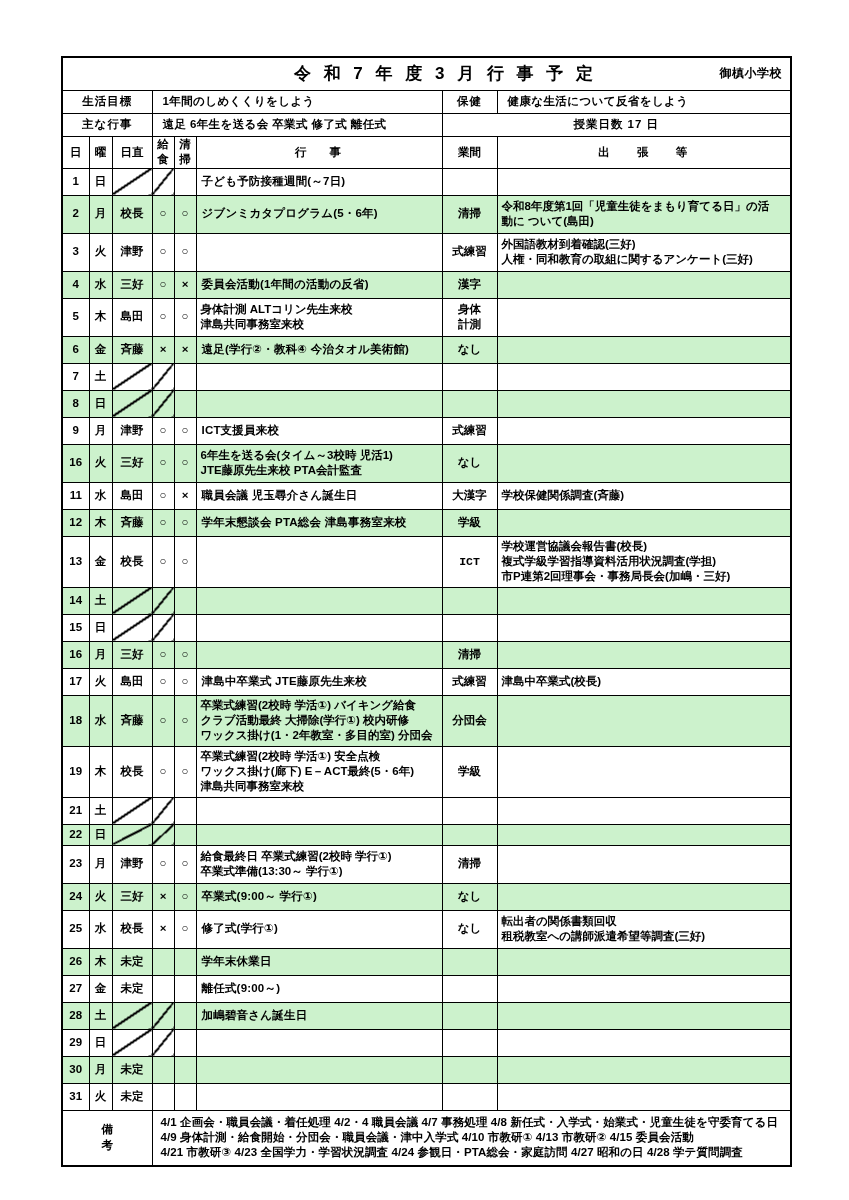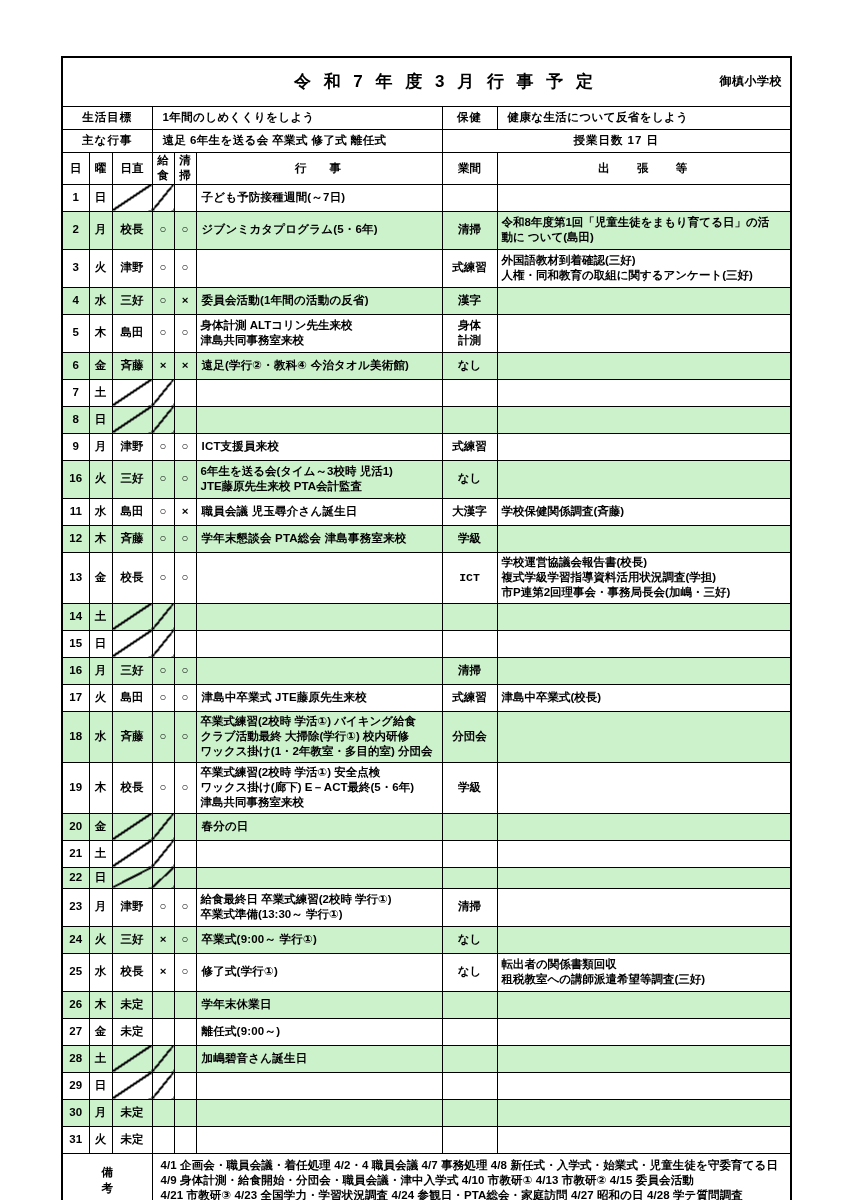--- a/index.html
+++ b/index.html
@@ -24,21 +24,21 @@
     border:1px solid #000;
     padding:0 2px;
     font-size:11.5px;
     line-height:1.33;
     color:#000;
     vertical-align:middle;
     overflow:hidden;
     word-break:break-all;
   }
   
-  .titlebar{height:32px;position:relative;padding:8px !important;}
+  .titlebar{height:32px;position:relative;padding:0 !important;}
   .title-main{
     position:absolute;left:0;right:0;top:50%;transform:translateY(-50%);
     text-align:center;font-size:17px;font-weight:bold;letter-spacing:4px;
     padding-left:38px;
   }
   .title-school{
     position:absolute;right:8px;top:50%;transform:translateY(-50%);
     font-size:12px;font-weight:bold;letter-spacing:0.5px;
   }
   
@@ -553,36 +553,20 @@
             <div>卒業式練習(2校時  学活①)  安全点検</div>
             <div>ワックス掛け(廊下)  E－ACT最終(5・6年)</div>
             <div>津島共同事務室来校</div>
           </td>
           <td class="c-gap">
             <div>学級</div>
           </td>
           <td class="c-trip"></td>
         </tr>
         <tr style="height: 27px;">
-          <td class="c-day g sun">
-            <div>20</div>
-          </td>
-          <td class="c-dow g sun">
-            <div>金</div>
-          </td>
-          <td class="c-duty g diag"></td>
-          <td class="c-mark g diag"></td>
-          <td class="c-mark g"></td>
-          <td class="c-event g red">
-            <div>春分の日</div>
-          </td>
-          <td class="c-gap g"></td>
-          <td class="c-trip g"></td>
-        </tr>
-        <tr style="height: 27px;">
           <td class="c-day sat">
             <div>21</div>
           </td>
           <td class="c-dow sat">
             <div>土</div>
           </td>
           <td class="c-duty diag"></td>
           <td class="c-mark diag"></td>
           <td class="c-mark"></td>
           <td class="c-event"></td>

